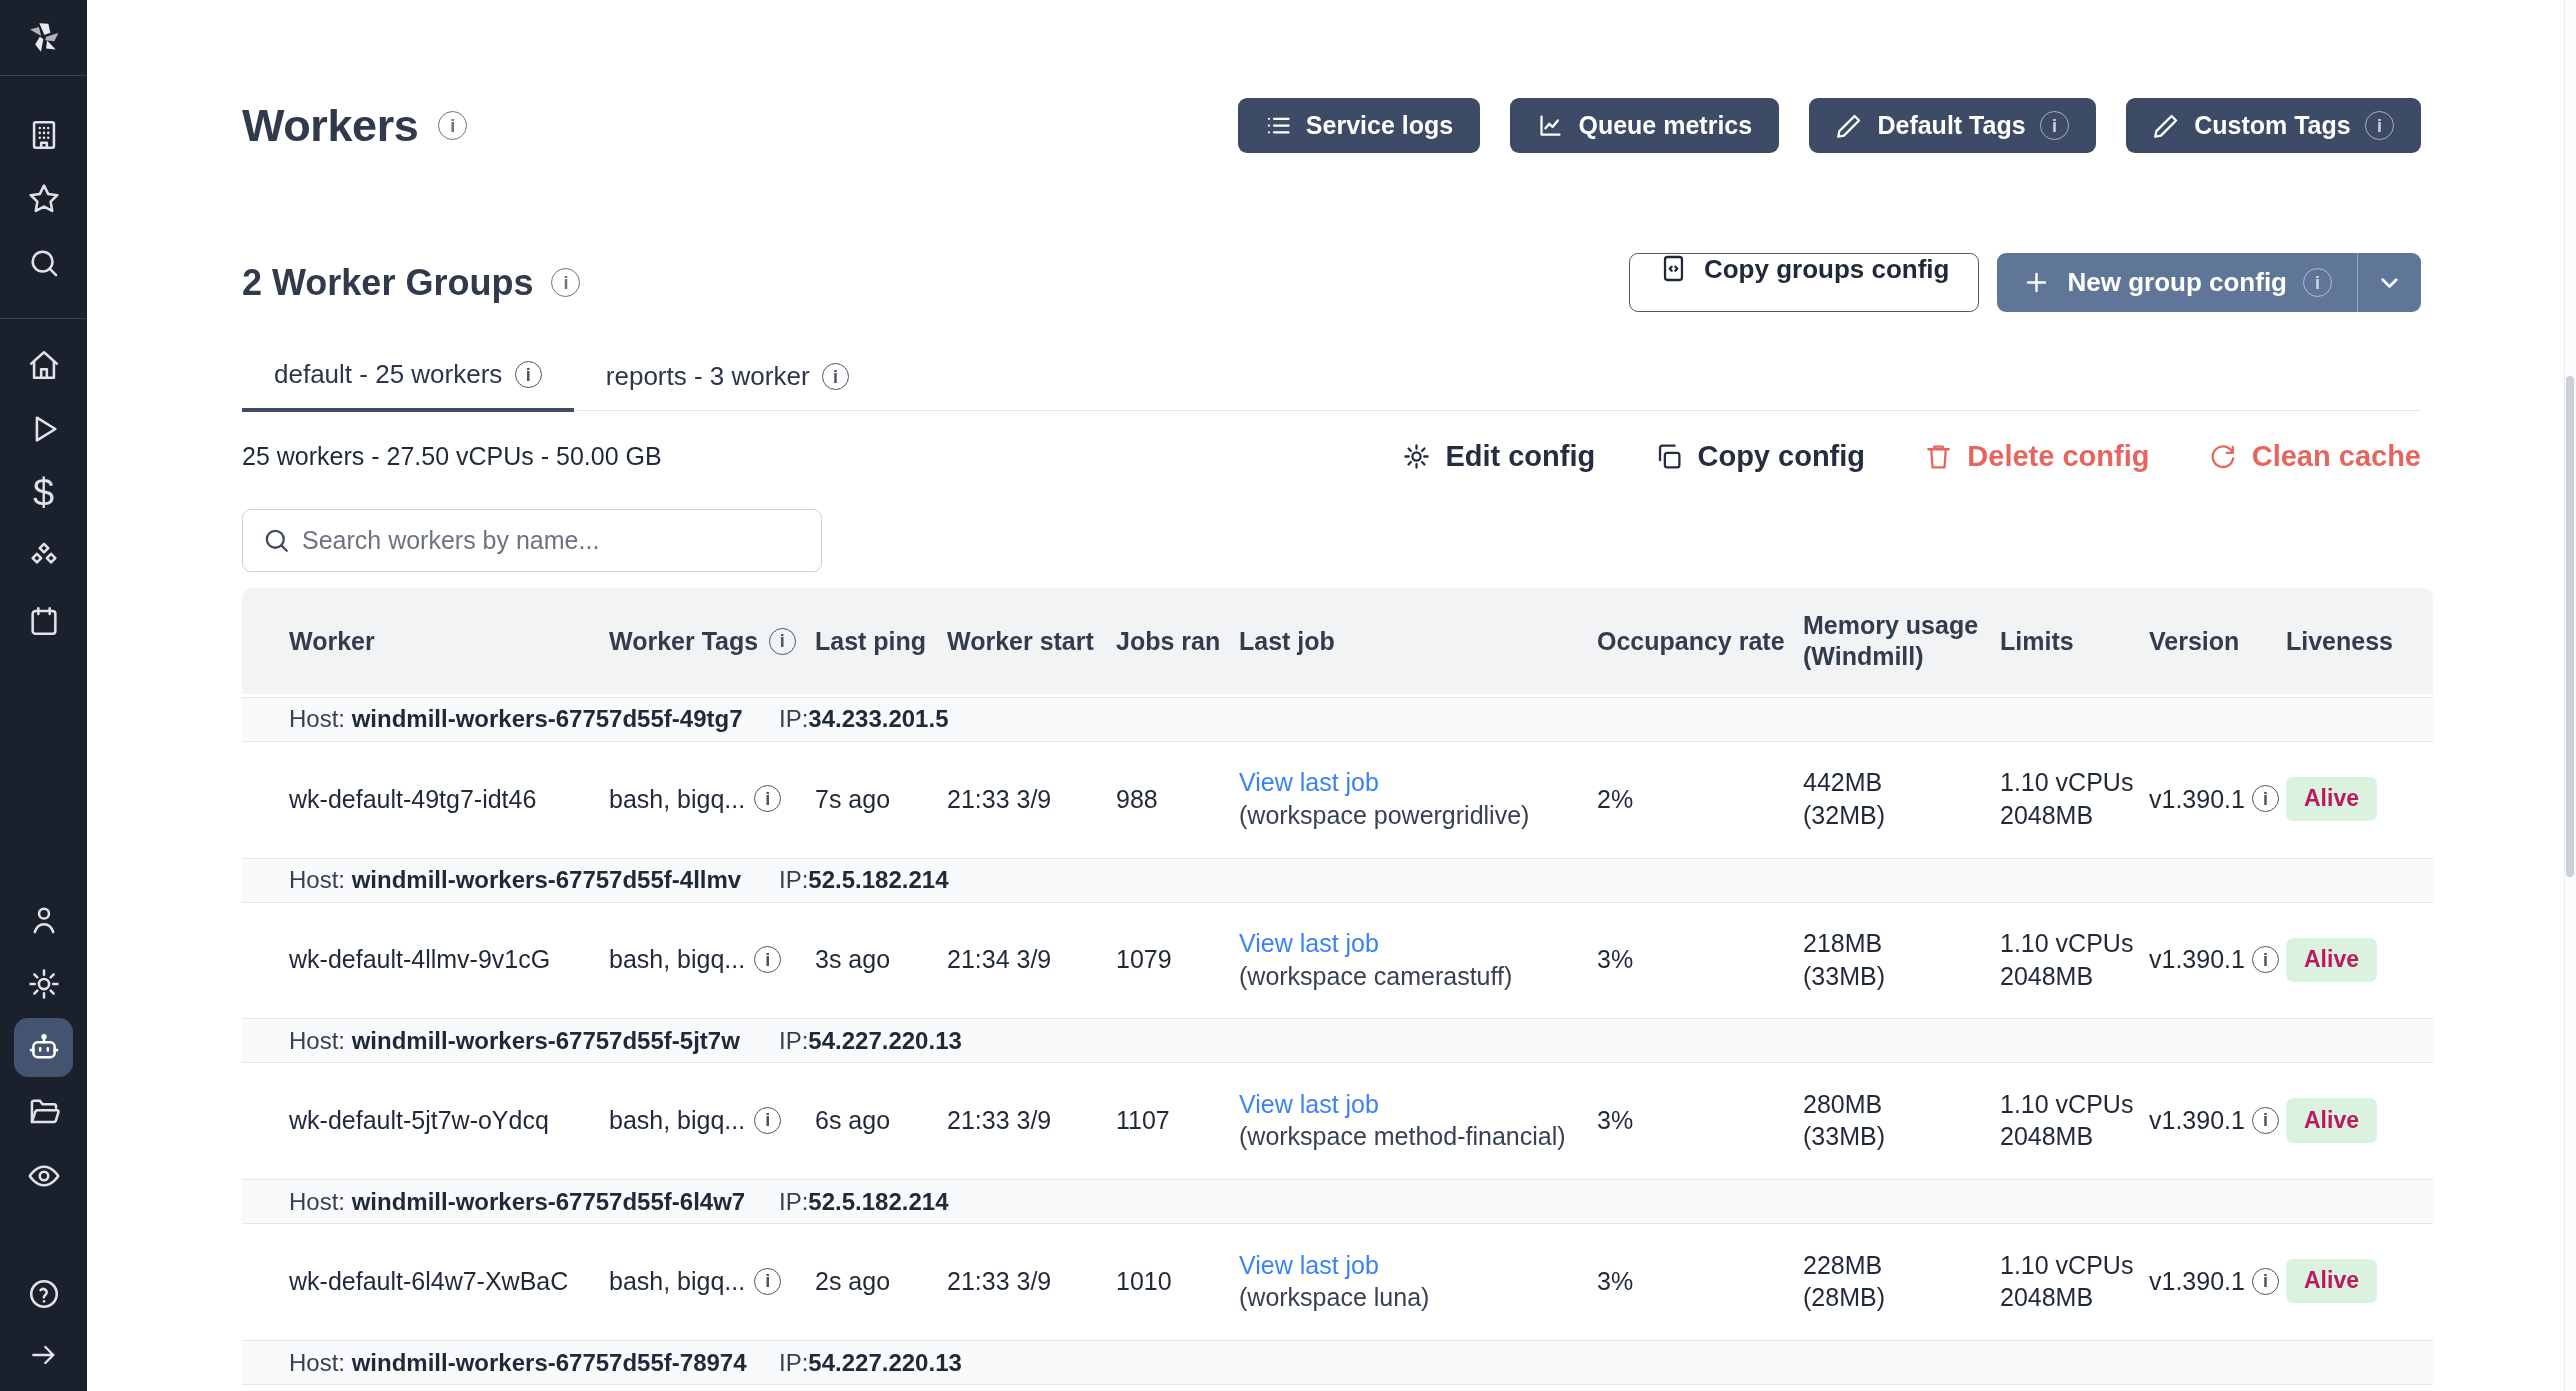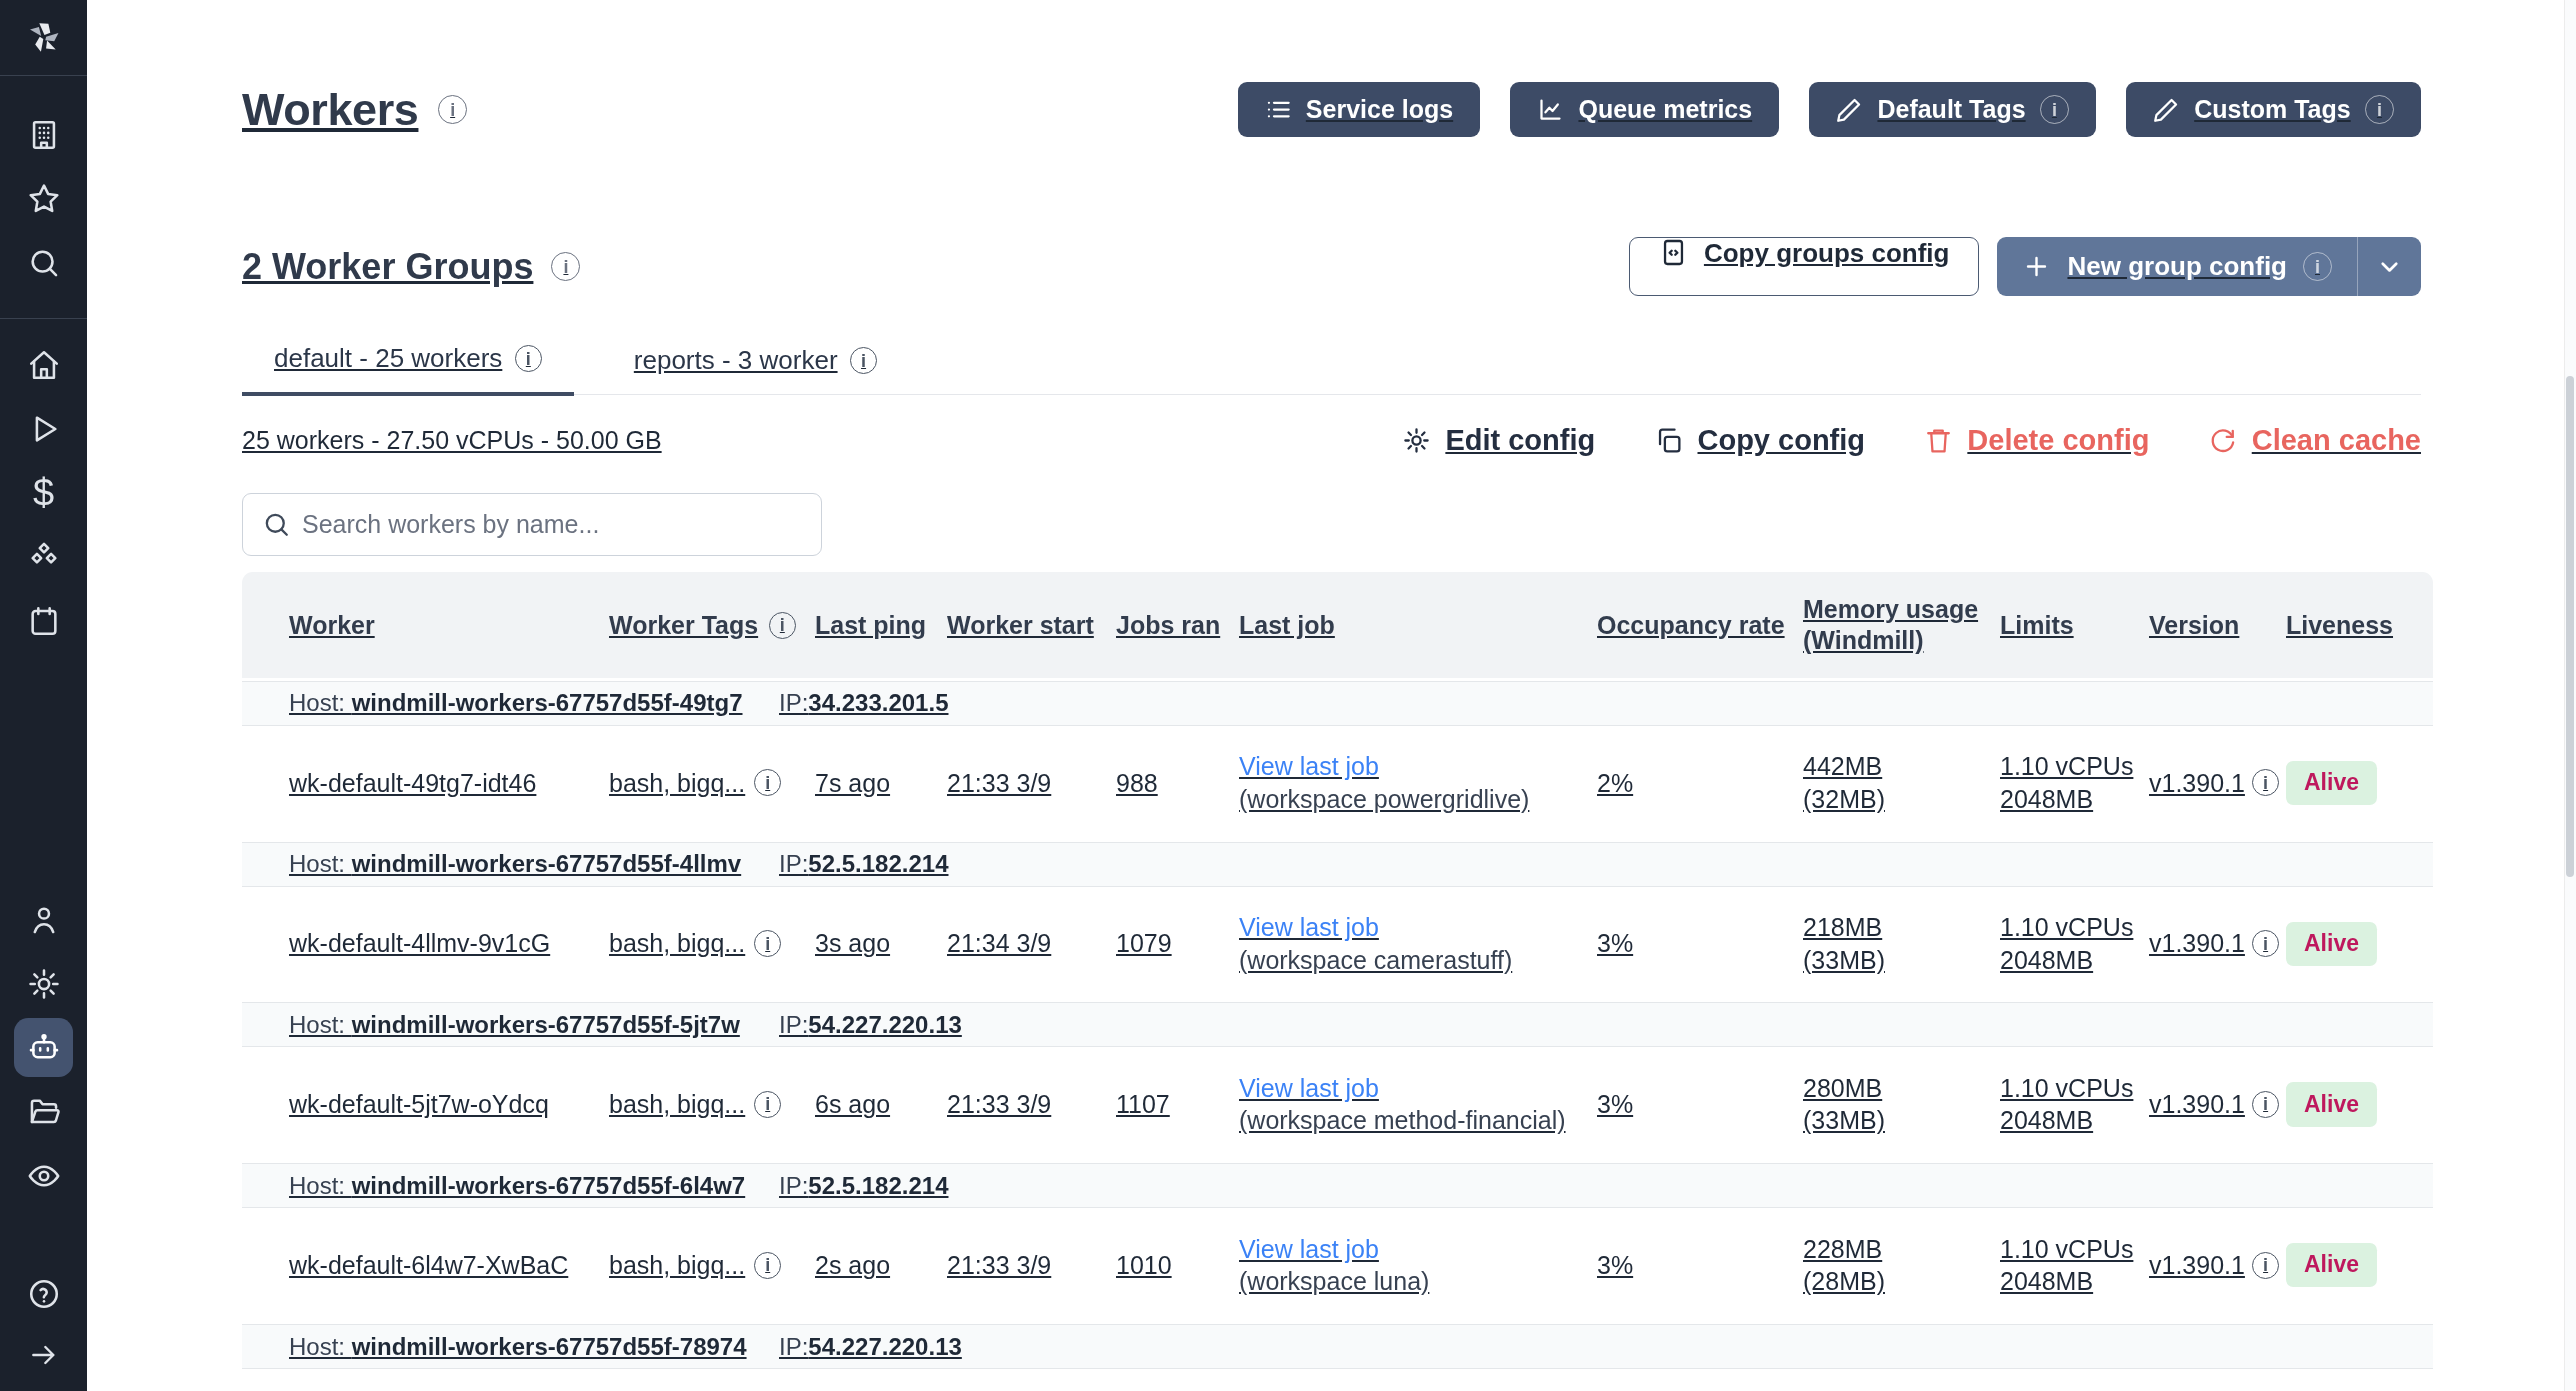--- a/index.html
+++ b/index.html
@@ -15,22 +15,22 @@
     display:flex; flex-direction:column; align-items:center; z-index:5; }
   .sidebar svg { display:block; }
   .side-logo { padding:18px 0 18px; }
   .side-sep { width:87px; height:0.9px; background:#39414f; flex:none; }
   .icon-btn { width:87px; height:64px; display:flex; align-items:center; justify-content:center; color:#dfe3e9; flex:none; }
   .icon-pill { width:59px; height:59px; margin:2.7px 0; border-radius:14.3px; background:#44536f;
     display:flex; align-items:center; justify-content:center; color:#ffffff; flex:none; }
   .dollar-glyph { font-size:38px; font-weight:400; color:#dfe3e9; line-height:1; }
   .spacer { flex:1; }
   
-  .main { position:absolute; left:87px; top:0; width:2477px; height:1000px;
-    padding:0 143px 0 155px;text-decoration:underline; }
+  .main { position:absolute; left:87px; top:16px; width:2477px; height:1000px;
+    padding:0 143px 0 155px; }
   .title-row { margin-top:82px; display:flex; align-items:center; justify-content:space-between; }
   .page-title { display:flex; align-items:center; gap:19.7px; }
   .page-title h1 { margin:0; font-size:45px; font-weight:700; color:#303a4b; letter-spacing:-0.4px; }
   .topbtns { display:flex; gap:30px; }
   .btn-dark { background:#3d4b66; color:#ffffff; border:none; border-radius:9px; height:55px;
     padding:0 27px; font-size:25px; font-weight:600; display:inline-flex; align-items:center; gap:14.3px;
     font-family:inherit; cursor:pointer; }
   .btn-dark .info-i { border-color:rgba(255,255,255,.55); color:rgba(255,255,255,.75); }
   .info-i { display:inline-flex; width:29px; height:29px; border:1.8px solid #6b7280; border-radius:50%;
     align-items:center; justify-content:center; font-size:18px; font-weight:700; color:#6b7280;
@@ -42,21 +42,21 @@
   .btn-outline { background:#fff; border:1.8px solid #4b5a72; border-radius:9px; height:59px;
     padding:0 29px; font-size:26px; font-weight:600; color:#1f2937; display:inline-flex;
     gap:16px; font-family:inherit; cursor:pointer; }
   .btn-blue { background:#607699; color:#fff; border:none; border-radius:9px; height:59px;
     display:inline-flex; align-items:stretch; font-size:26px; font-weight:600; font-family:inherit;
     cursor:pointer; padding:0; overflow:hidden; }
   .btn-blue .blue-main { display:flex; align-items:center; gap:16px; padding:0 25px; }
   .btn-blue .info-i { border-color:rgba(255,255,255,.5); color:rgba(255,255,255,.7); }
   .btn-blue .blue-caret { display:flex; align-items:center; padding:0 18px; border-left:0.9px solid rgba(255,255,255,.35); }
   
-  .tabs-row { margin-top:47px; display:flex; gap:28px; border-bottom:1.8px solid #e5e7eb; }
+  .tabs-row { margin-top:47px; display:flex; gap:0; border-bottom:1.8px solid #e5e7eb; }
   .tab { display:flex; align-items:center; gap:12.5px; padding:0 32px 18px 32px; font-size:26px;
     color:#2b3648; cursor:pointer; position:relative; margin-bottom:-1.8px; }
   .tab.active { border-bottom:4.5px solid #3f4c63; font-weight:500; }
   .tab .info-i { width:27px; height:27px; border-color:#4b5563; color:#4b5563; }
   
   .summary-row { margin-top:29px; display:flex; align-items:center; justify-content:space-between; }
   .summary-text { font-size:25px; color:#1f2937; }
   .cfg-actions { display:flex; gap:59px; }
   .cfg-link { display:inline-flex; align-items:center; gap:14.3px; font-size:29px; font-weight:600;
     color:#242e40; cursor:pointer; background:none; border:none; font-family:inherit; padding:0; }

